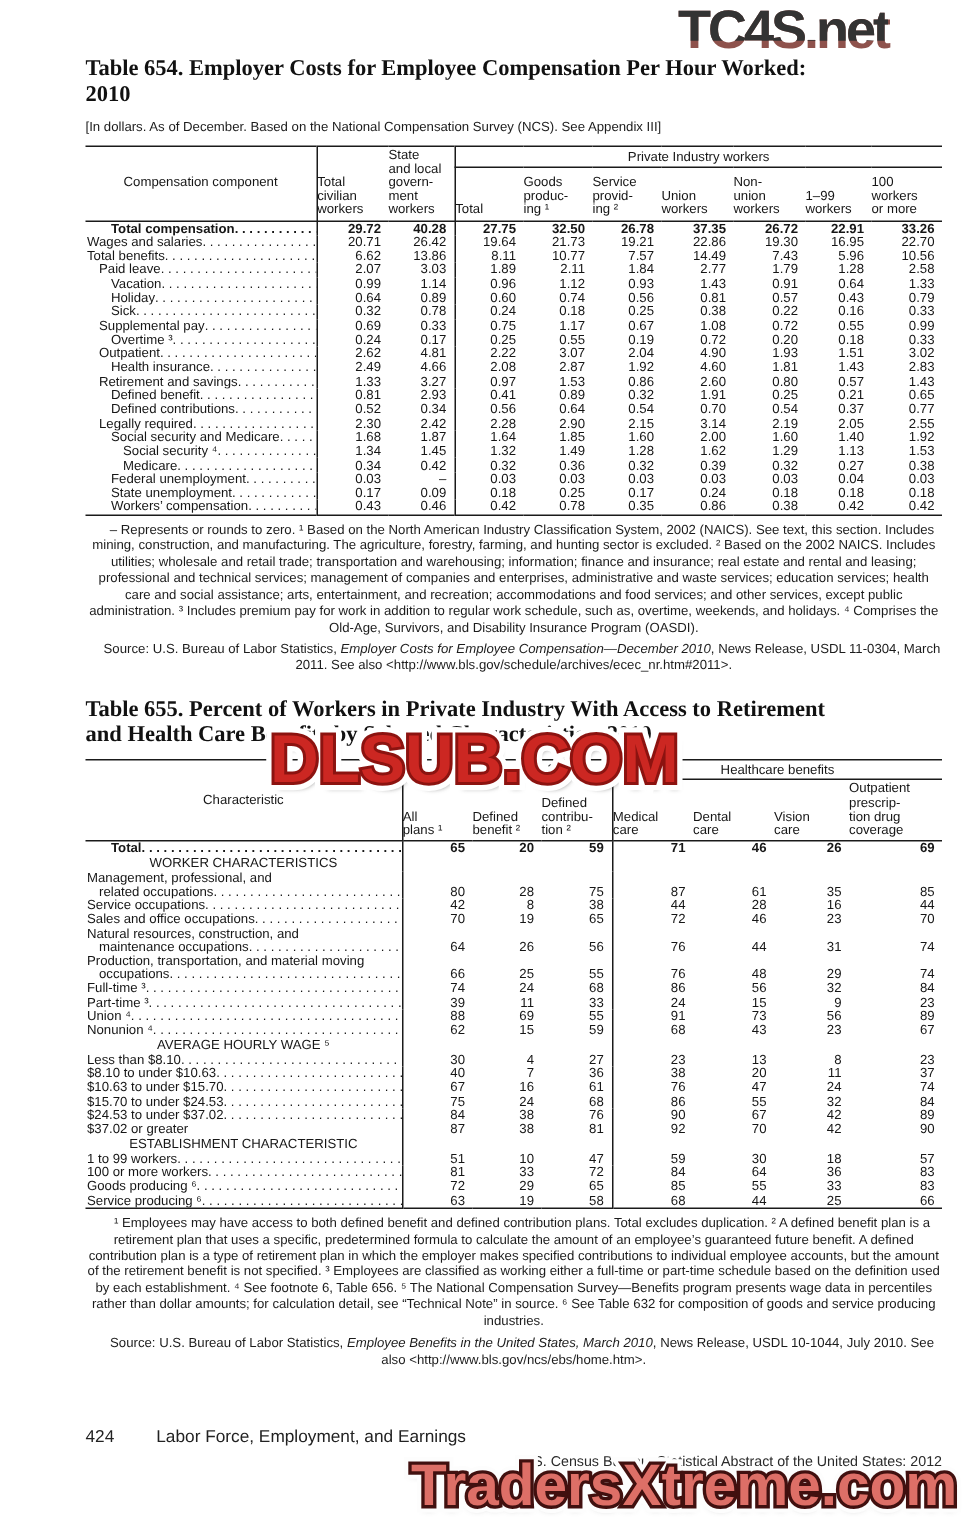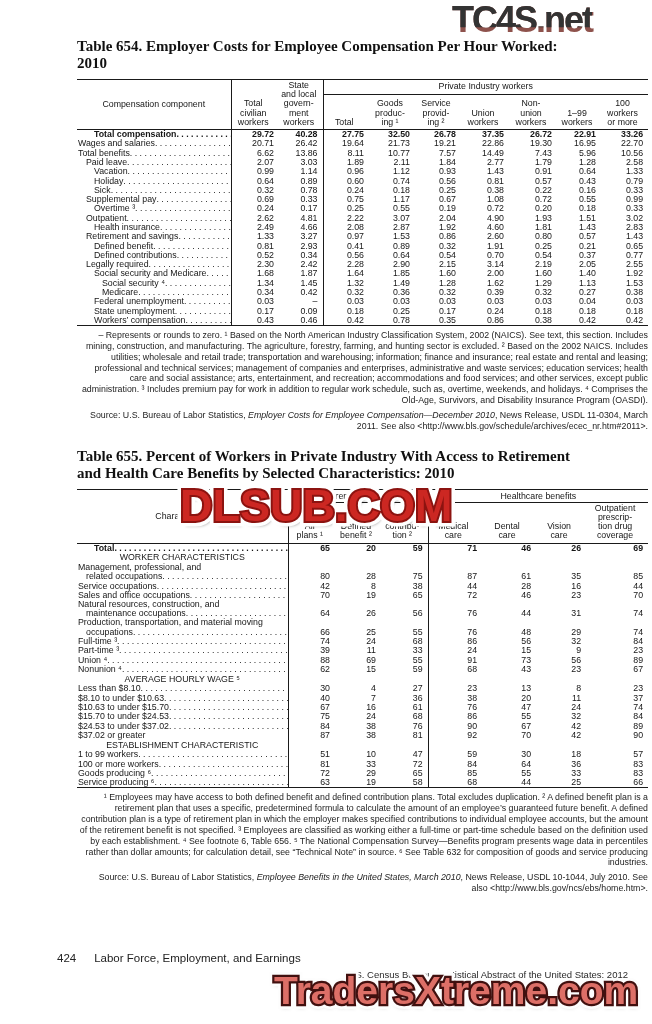--- a/index.html
+++ b/index.html
@@ -2,59 +2,59 @@
 <html><head>
 <meta charset="utf-8">
 <style>
   html,body{margin:0;padding:0;}
   body{
     width:652px;height:1024px;position:relative;overflow:hidden;
     background:#ffffff;color:#1a1a1a;
     font-family:"Liberation Sans", sans-serif;
     -webkit-font-smoothing:antialiased;
   }
-  .content{position:absolute;left:57px;top:0;width:571px;margin-left:20px;}
+  .content{position:absolute;left:57px;top:0;width:571px;}
   
   .t-title{
     font-family:"Liberation Serif", serif;font-weight:bold;
     font-size:15px;line-height:17px;white-space:pre-line;
     margin:0 0 7px 0;color:#111;
   }
   .title654{margin-top:38px;}
   .title655{margin-top:16px;}
   .bracket-note{font-size:8.8px;line-height:10.5px;margin:0 0 7px 0;white-space:pre-line;color:#1c1c1c;}
   
   table{border-collapse:collapse;table-layout:fixed;width:571px;
         font-size:8.8px;line-height:9.2px;color:#161616;}
   .dtable{border-top:1.6px solid #1a1a1a;border-bottom:1.6px solid #1a1a1a;}
-  thead th{font-weight:normal;vertical-align:bottom;text-align:center;
+  thead th{font-weight:normal;vertical-align:bottom;text-align:left;
            padding:1px 4px 2px 0;border-bottom:1px solid #1a1a1a;white-space:pre-line;}
   th.stub{text-align:center;vertical-align:middle;padding:0 2px;}
   th.spanner{text-align:center;vertical-align:top;padding:2px 0 1px 0;
              border-bottom:0.8px solid #1a1a1a;}
   .vr{border-right:0.9px solid #1a1a1a;}
   td{padding:0;vertical-align:bottom;}
   td.num{text-align:right;padding-right:5px;white-space:nowrap;}
   td.lblcell{padding-left:0;}
   td.section{text-align:center;padding:0.5px 0;}
   .l1{white-space:nowrap;}
   .lrow{display:flex;align-items:baseline;overflow:hidden;}
   .lbl{white-space:nowrap;}
   .dots{flex:1;overflow:hidden;white-space:nowrap;min-width:4px;}
   .dots::after{content:" . . . . . . . . . . . . . . . . . . . . . . . . . . . . . . . . . . . . . . . . . . . . . . . . . . . . . . . . . . . .";}
   .ind0{padding-left:1px;justify-content:space-between;}.ind1{padding-left:9px;}.ind2{padding-left:17px;}.ind3{padding-left:25px;}
   .b{font-weight:bold;}
   tbody tr{height:9.3px;}
   
   .fn{font-size:8.8px;line-height:10.85px;margin:4px 0 0 0;text-indent:11px;
-      text-align:right;color:#1c1c1c;}
+      text-align:center;color:#1c1c1c;}
   .fn .it{font-style:italic;}
   
   .footer-left{position:absolute;left:57px;top:952px;font-size:11.5px;color:#222;
-               display:flex;gap:18px;align-items:baseline;}
+               display:flex;gap:28px;align-items:baseline;}
   .footer-credit{position:absolute;right:24px;top:969px;font-size:9.5px;color:#2a2a2a;}
   
   .wm{position:absolute;font-family:"Liberation Sans", sans-serif;font-weight:bold;pointer-events:none;}
   .wm .lay{position:absolute;left:0;top:0;white-space:nowrap;}
   .wm .base{position:relative;display:inline-block;white-space:nowrap;}
   .wm-tc4s{left:452px;top:2px;font-size:36px;letter-spacing:-2px;line-height:1;}
   .wm-tc4s .maroon{color:#8e524c;}
   .wm-tc4s .gray{color:#333333;clip-path:inset(0 0 30% 0);}
   .wm-dlsub{left:180px;top:483px;font-size:45px;font-weight:900;letter-spacing:0px;line-height:1;}
   .wm-dlsub .halo{-webkit-text-stroke:11px #ffffff;color:#fff;
@@ -67,20 +67,21 @@
   .wm-trad .edge{-webkit-text-stroke:4.5px #41100f;color:#41100f;}
   .wm-trad .fill{color:#dd6f67;}
 </style>
 </head>
 <body>
 
 <div class="content">
 
   <div class="t-title title654">Table 654. Employer Costs for Employee Compensation Per Hour Worked:
 2010</div>
+  <div class="bracket-note">[In dollars. As of December. Based on the National Compensation Survey (NCS). See Appendix III]</div>
 
   <table class="dtable">
     <colgroup>
       <col style="width:154px">
         <col style="width:48px">
         <col style="width:44px">
       <col style="width:46px">
         <col style="width:46px">
         <col style="width:46px">
       <col style="width:48px">

